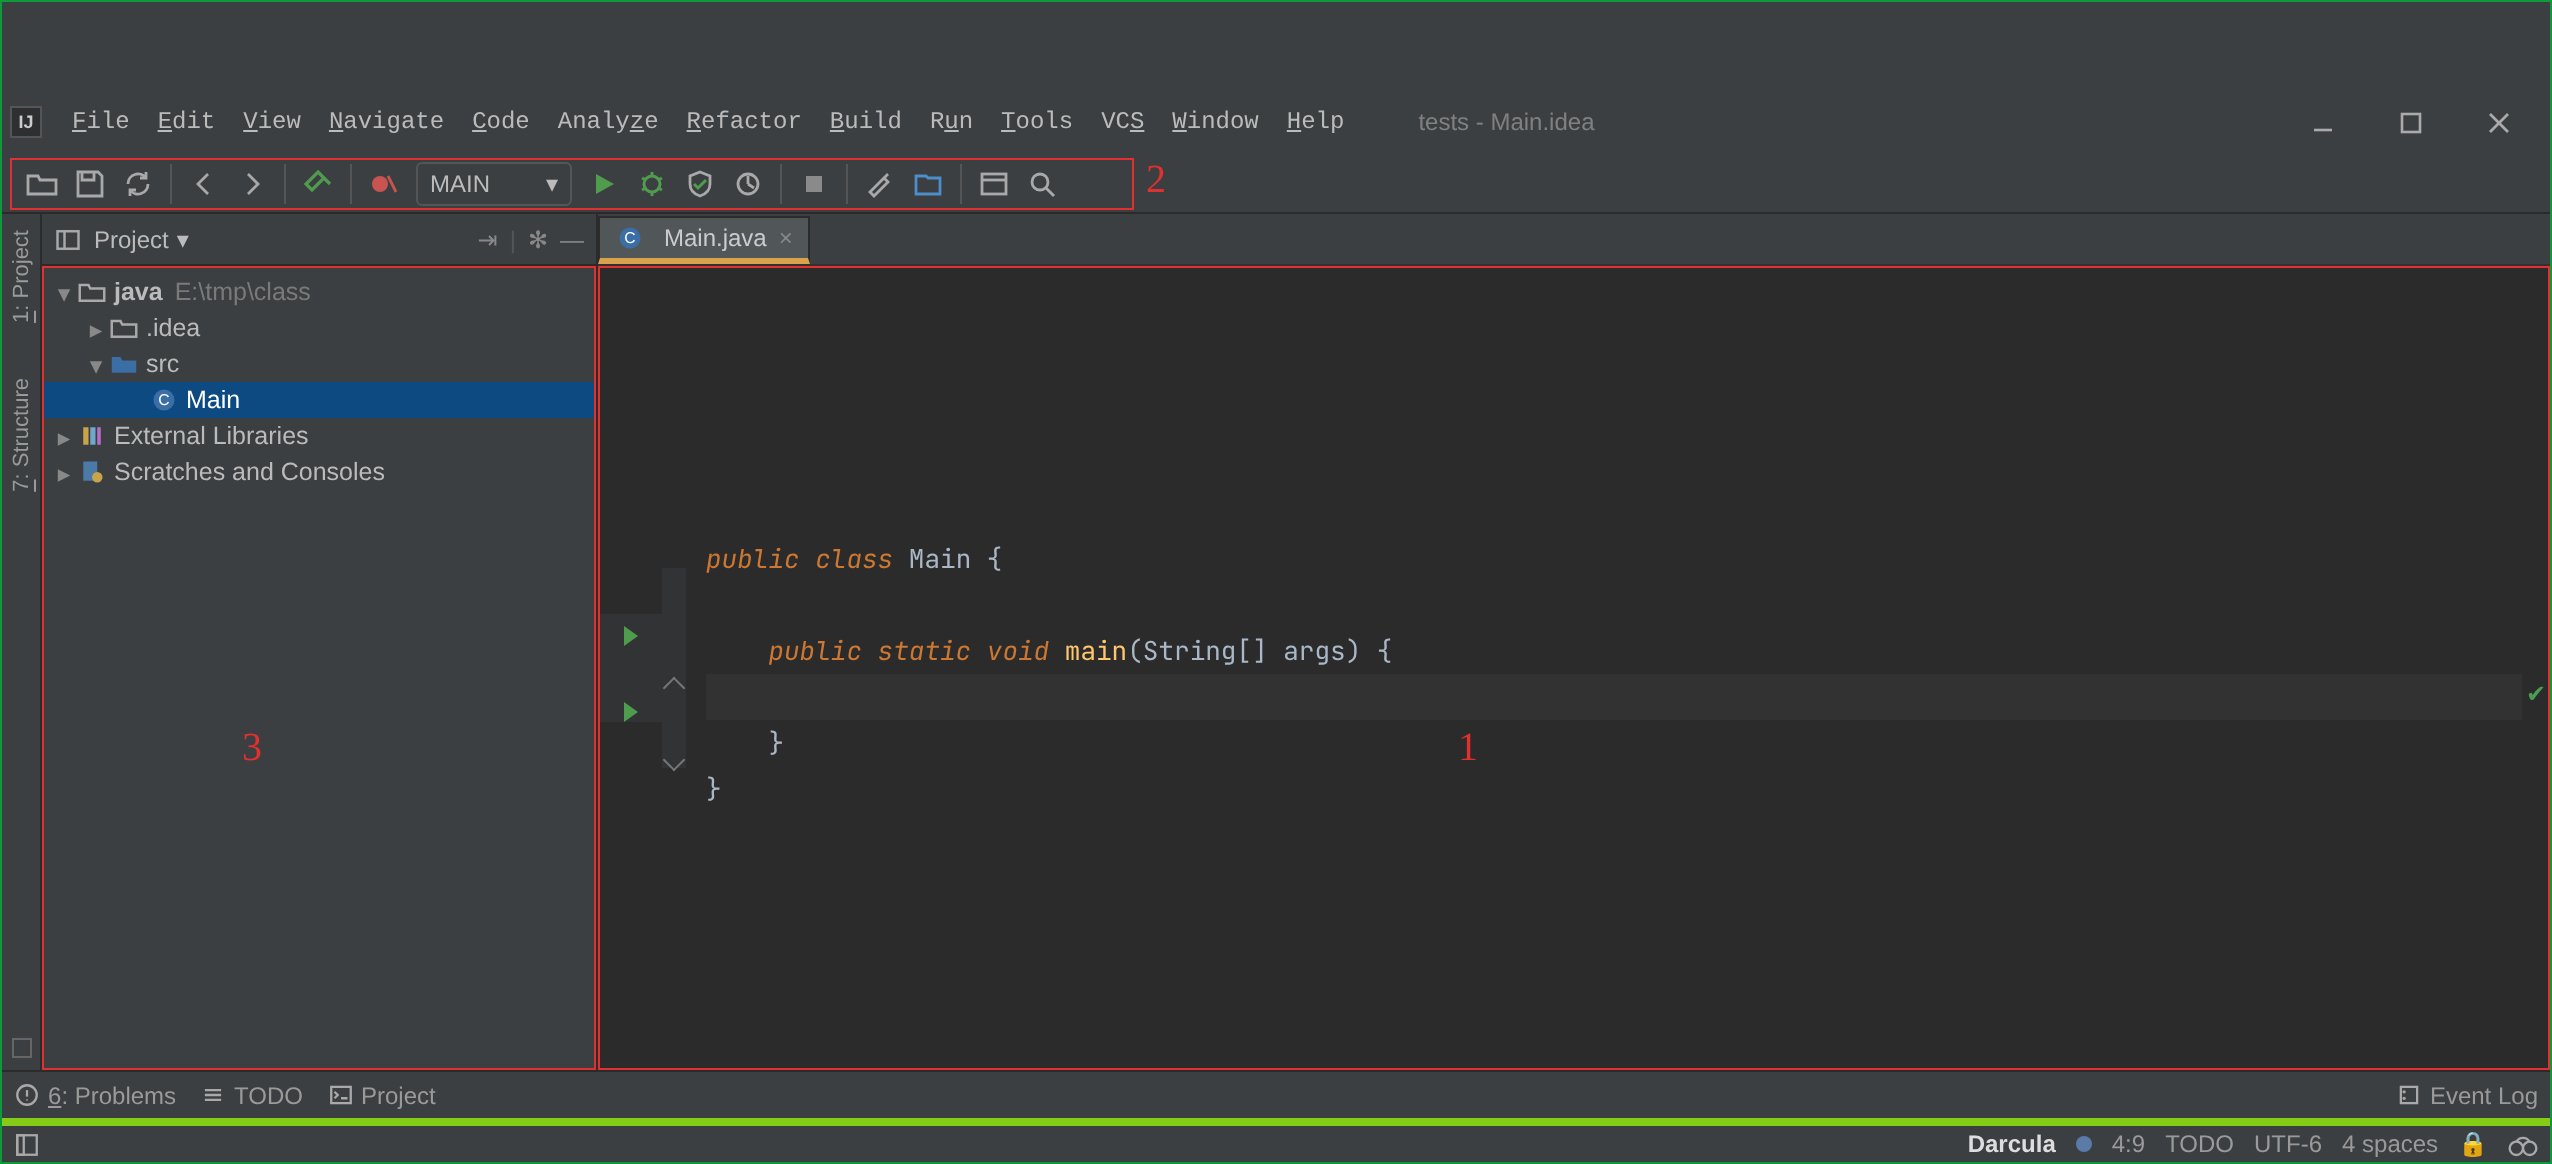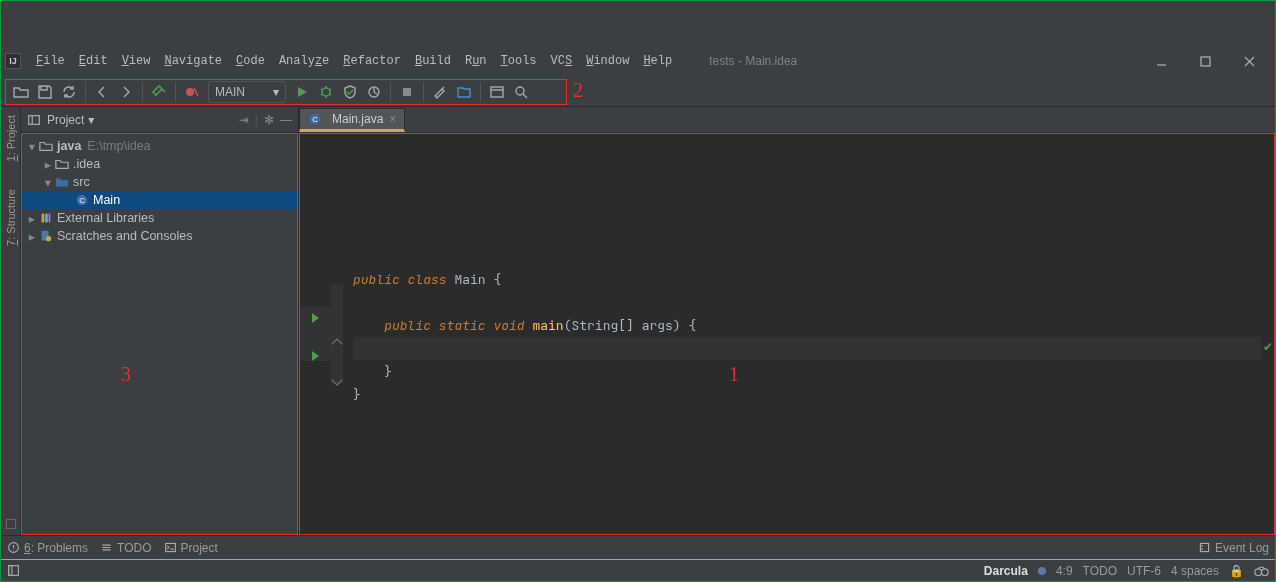--- a/index.html
+++ b/index.html
@@ -59,21 +59,21 @@
   .fn{color:#ffc66d;}
   .caret-line{background:#323232;}
   .right-gut{width:14px;background:#313335;position:relative;}
   .right-gut .ok{position:absolute;top:6px;left:2px;color:#499c54;font-size:12px;}
   .editor-box{position:absolute;left:0;right:0;top:0;bottom:0;border:1px solid #e03030;pointer-events:none;}
 
   
   .bottombar{height:24px;display:flex;align-items:center;background:#3c3f41;border-top:1px solid #2b2b2b;padding:0 6px;gap:12px;}
   .bb-item{display:flex;align-items:center;gap:4px;color:#9a9a9a;}
   .bb-item svg{width:13px;height:13px;}
-  .statusbar{height:22px;display:flex;align-items:center;background:#3c3f41;border-top:1px solid #84cc16;padding:0 6px;gap:10px;color:#9a9a9a;}
+  .statusbar{height:22px;display:flex;align-items:center;background:#3c3f41;border-top:4px solid #84cc16;padding:0 6px;gap:10px;color:#9a9a9a;}
   .statusbar .right{margin-left:auto;display:flex;align-items:center;gap:10px;}
   .dot{width:8px;height:8px;border-radius:50%;background:#5a7aa8;}
 
   
   .ic-g{stroke:#a9a9a9;fill:none;stroke-width:1.4;}
   .ic-green{fill:#4f9c4f;}
   .ic-blue{stroke:#4d8dc9;fill:none;stroke-width:1.4;}
 </style>
 </head>
 <body>
@@ -244,21 +244,21 @@
 
     <div class="tree">
       <div class="node" style="padding-left:6px">
         <span class="arrow">▾</span>
         <span class="icon16">
             <svg viewBox="0 0 16 16">
               <path class="ic-g" d="M1 4h5l1 2h8v7H1z"></path>
             </svg>
           </span>
         <b>java</b>
-        <span class="path-dim">E:\tmp\idea</span>
+        <span class="path-dim">E:\tmp\class</span>
       </div>
       <div class="node" style="padding-left:22px">
         <span class="arrow">▸</span>
         <span class="icon16">
             <svg viewBox="0 0 16 16">
               <path class="ic-g" d="M1 4h5l1 2h8v7H1z"></path>
             </svg>
           </span>
         <span>.idea</span>
       </div>

